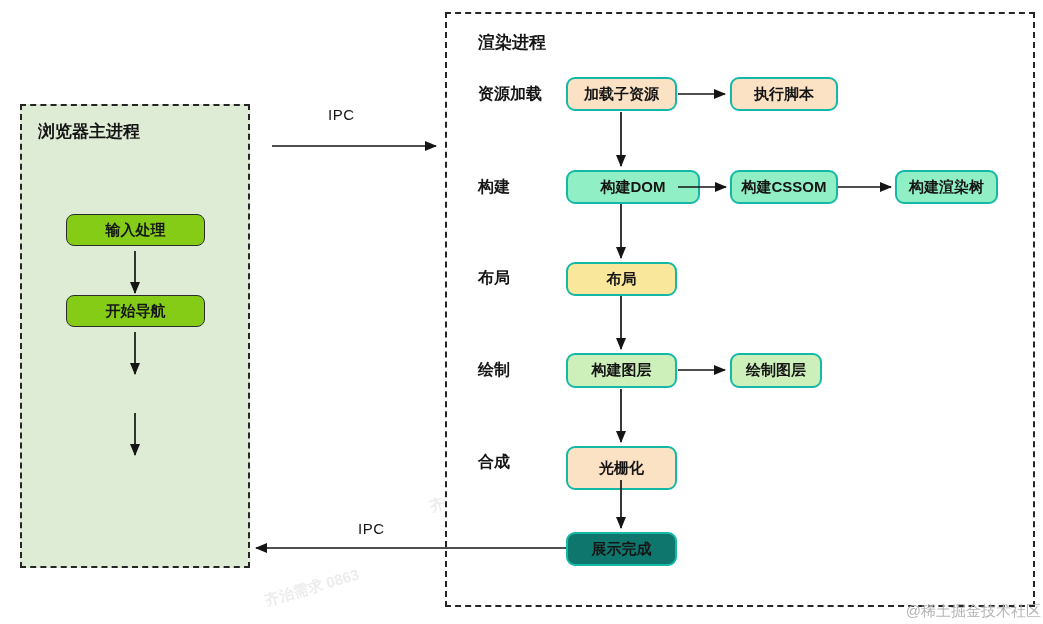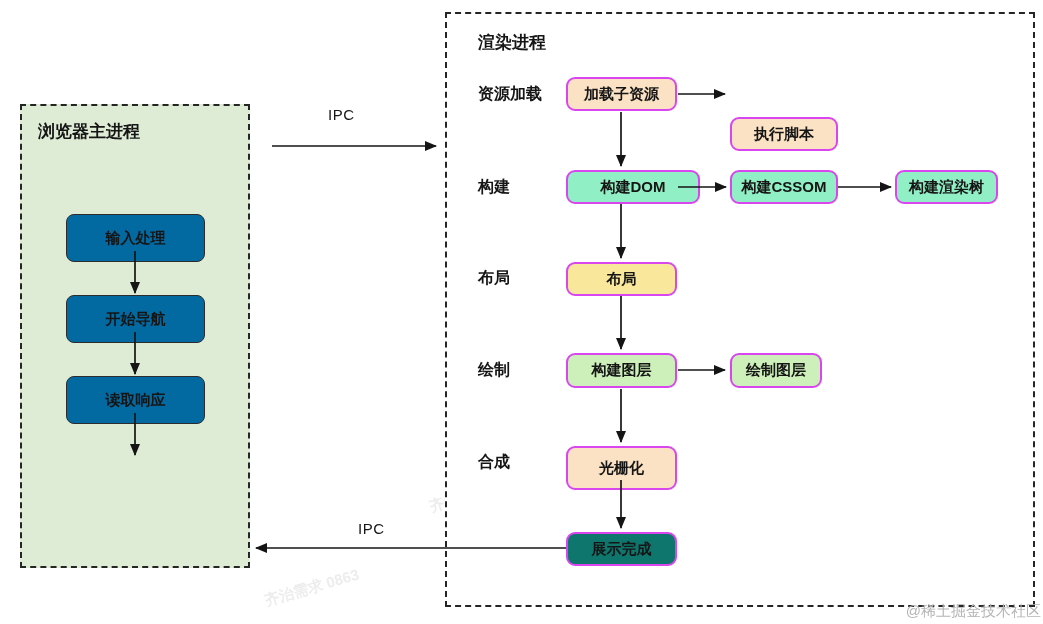--- a/index.html
+++ b/index.html
@@ -8,27 +8,27 @@
     font-family:"Liberation Sans","DejaVu Sans",sans-serif;color:#151515;
     overflow:hidden;
   }
   .panel{position:absolute;border:2px dashed #252525;box-sizing:border-box;}
   .panel.browser{left:20px;top:104px;width:230px;height:464px;background:#deecd5;}
   .panel.render{left:445px;top:12px;width:590px;height:595px;background:#ffffff;}
   .panel-title{position:absolute;font-size:17px;font-weight:700;white-space:nowrap;}
   .row-label{position:absolute;font-size:16px;font-weight:700;line-height:20px;white-space:nowrap;}
   .node{
     position:absolute;display:flex;align-items:center;justify-content:center;
-    border:2px solid #d946ef;border-radius:9px;box-sizing:border-box;
+    border:2px solid #14b8a6;border-radius:9px;box-sizing:border-box;
     font-size:15px;font-weight:700;white-space:nowrap;background:#fff;
   }
   .step{
-    position:absolute;left:66px;width:139px;height:48px;
+    position:absolute;left:66px;width:139px;height:32px;
     display:flex;align-items:center;justify-content:center;
-    background:#0369a1;border:1.6px solid #2c2c2c;border-radius:8px;box-sizing:border-box;
+    background:#84cc16;border:1.6px solid #2c2c2c;border-radius:8px;box-sizing:border-box;
     font-size:15px;font-weight:700;white-space:nowrap;
   }
   .ipc-label{position:absolute;font-size:15px;font-weight:500;letter-spacing:.5px;}
   .arrows{position:absolute;left:0;top:0;pointer-events:none;}
   .wm{
     position:absolute;font-size:15px;font-weight:700;color:#8f8f8f;opacity:.16;
     transform:rotate(-16deg);transform-origin:left center;white-space:nowrap;pointer-events:none;
   }
   .site-wm{position:absolute;right:2px;bottom:3px;font-size:15px;color:#b5b5b5;background:transparent;}
 </style>
@@ -42,33 +42,32 @@
   <span class="wm" style="left:690px;top:48px">齐治需求 0863</span>
   <span class="wm" style="left:150px;top:280px">齐治需求 0863</span>
   <span class="wm" style="left:430px;top:498px">齐治需求 0863</span>
   <span class="wm" style="left:265px;top:592px">齐治需求 0863</span>
   <span class="wm" style="left:675px;top:585px">齐治需求 0863</span>
 
   <div class="panel browser"></div>
   <div class="panel-title" style="left:38px;top:120px">浏览器主进程</div>
   <div class="step" style="top:214px">输入处理</div>
   <div class="step" style="top:295px">开始导航</div>
-  <div class="step" style="top:376px">读取响应</div>
 
   <div class="panel render"></div>
   <div class="panel-title" style="left:478px;top:31px">渲染进程</div>
 
   <div class="row-label" style="left:478px;top:84px">资源加载</div>
   <div class="row-label" style="left:478px;top:177px">构建</div>
   <div class="row-label" style="left:478px;top:268px">布局</div>
   <div class="row-label" style="left:478px;top:360px">绘制</div>
   <div class="row-label" style="left:478px;top:452px">合成</div>
 
   <div class="node" style="left: 566px; top: 77px; width: 111px; height: 34px; background: rgb(251, 226, 196);">加载子资源</div>
-  <div class="node" style="left: 730px; top: 77px; width: 108px; height: 34px; background: rgb(251, 226, 196); margin-top: 40px;">执行脚本</div>
+  <div class="node" style="left: 730px; top: 77px; width: 108px; height: 34px; background: rgb(251, 226, 196);">执行脚本</div>
 
   <div class="node" style="left: 566px; top: 170px; width: 134px; height: 34px; background: rgb(144, 239, 196);">构建DOM</div>
   <div class="node" style="left: 730px; top: 170px; width: 108px; height: 34px; background: rgb(144, 239, 196);">构建CSSOM</div>
   <div class="node" style="left: 895px; top: 170px; width: 103px; height: 34px; background: rgb(144, 239, 196);">构建渲染树</div>
 
   <div class="node" style="left: 566px; top: 262px; width: 111px; height: 34px; background: rgb(249, 232, 155);">布局</div>
 
   <div class="node" style="left: 566px; top: 353px; width: 111px; height: 35px; background: rgb(205, 240, 186);">构建图层</div>
   <div class="node" style="left: 730px; top: 353px; width: 92px; height: 35px; background: rgb(205, 240, 186);">绘制图层</div>
 

